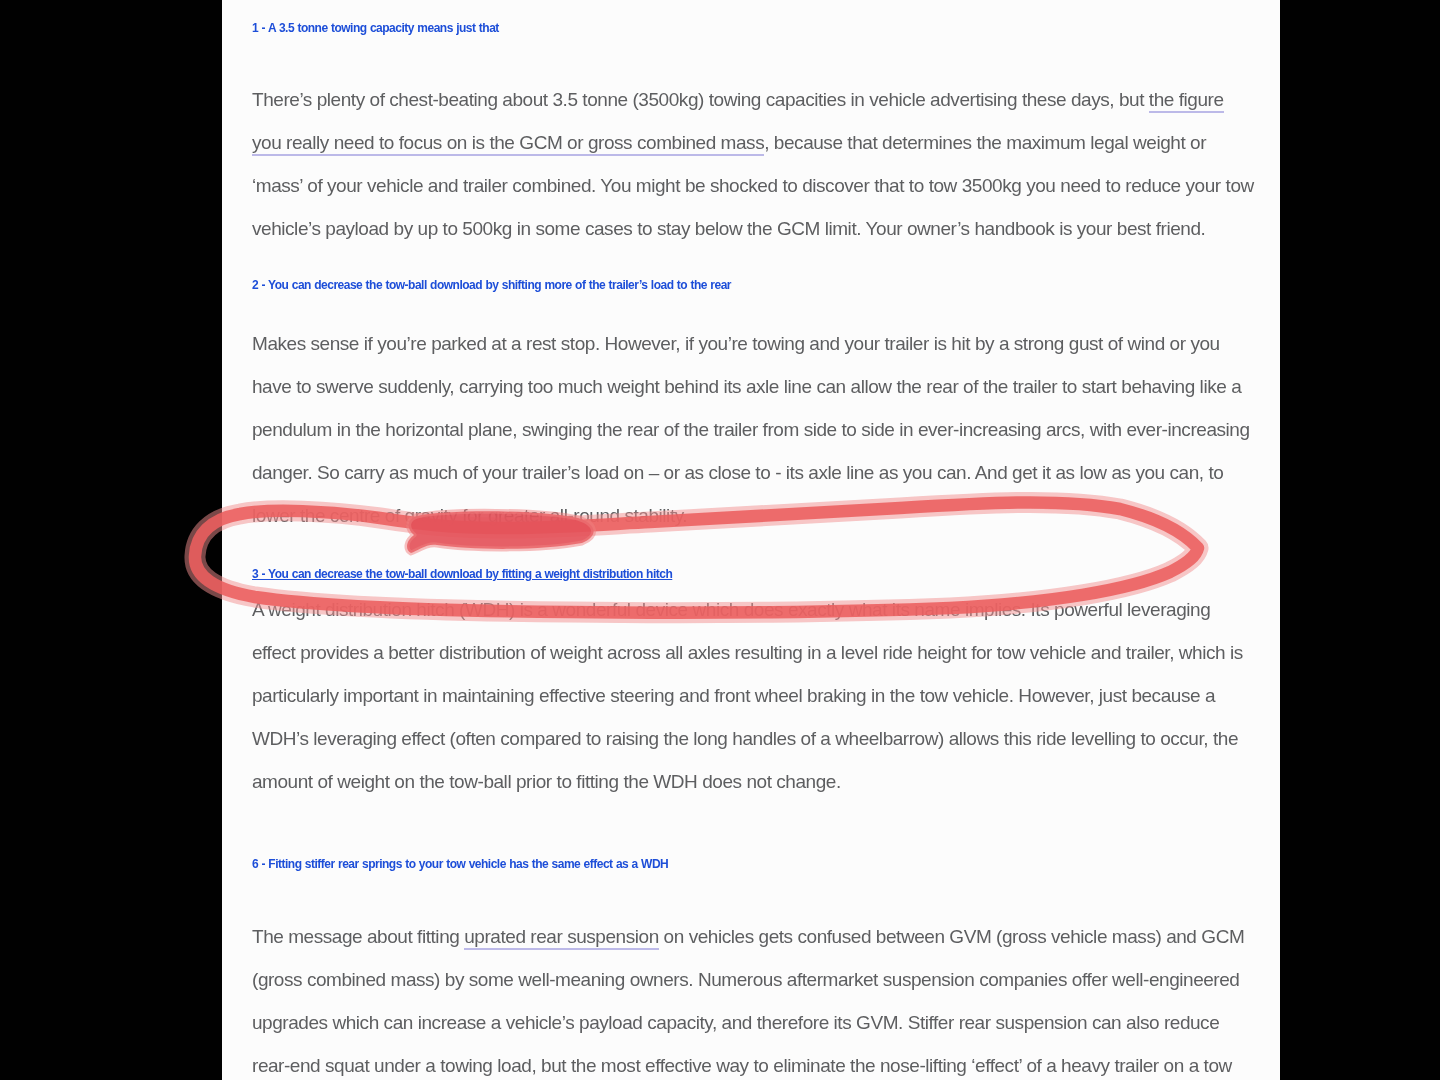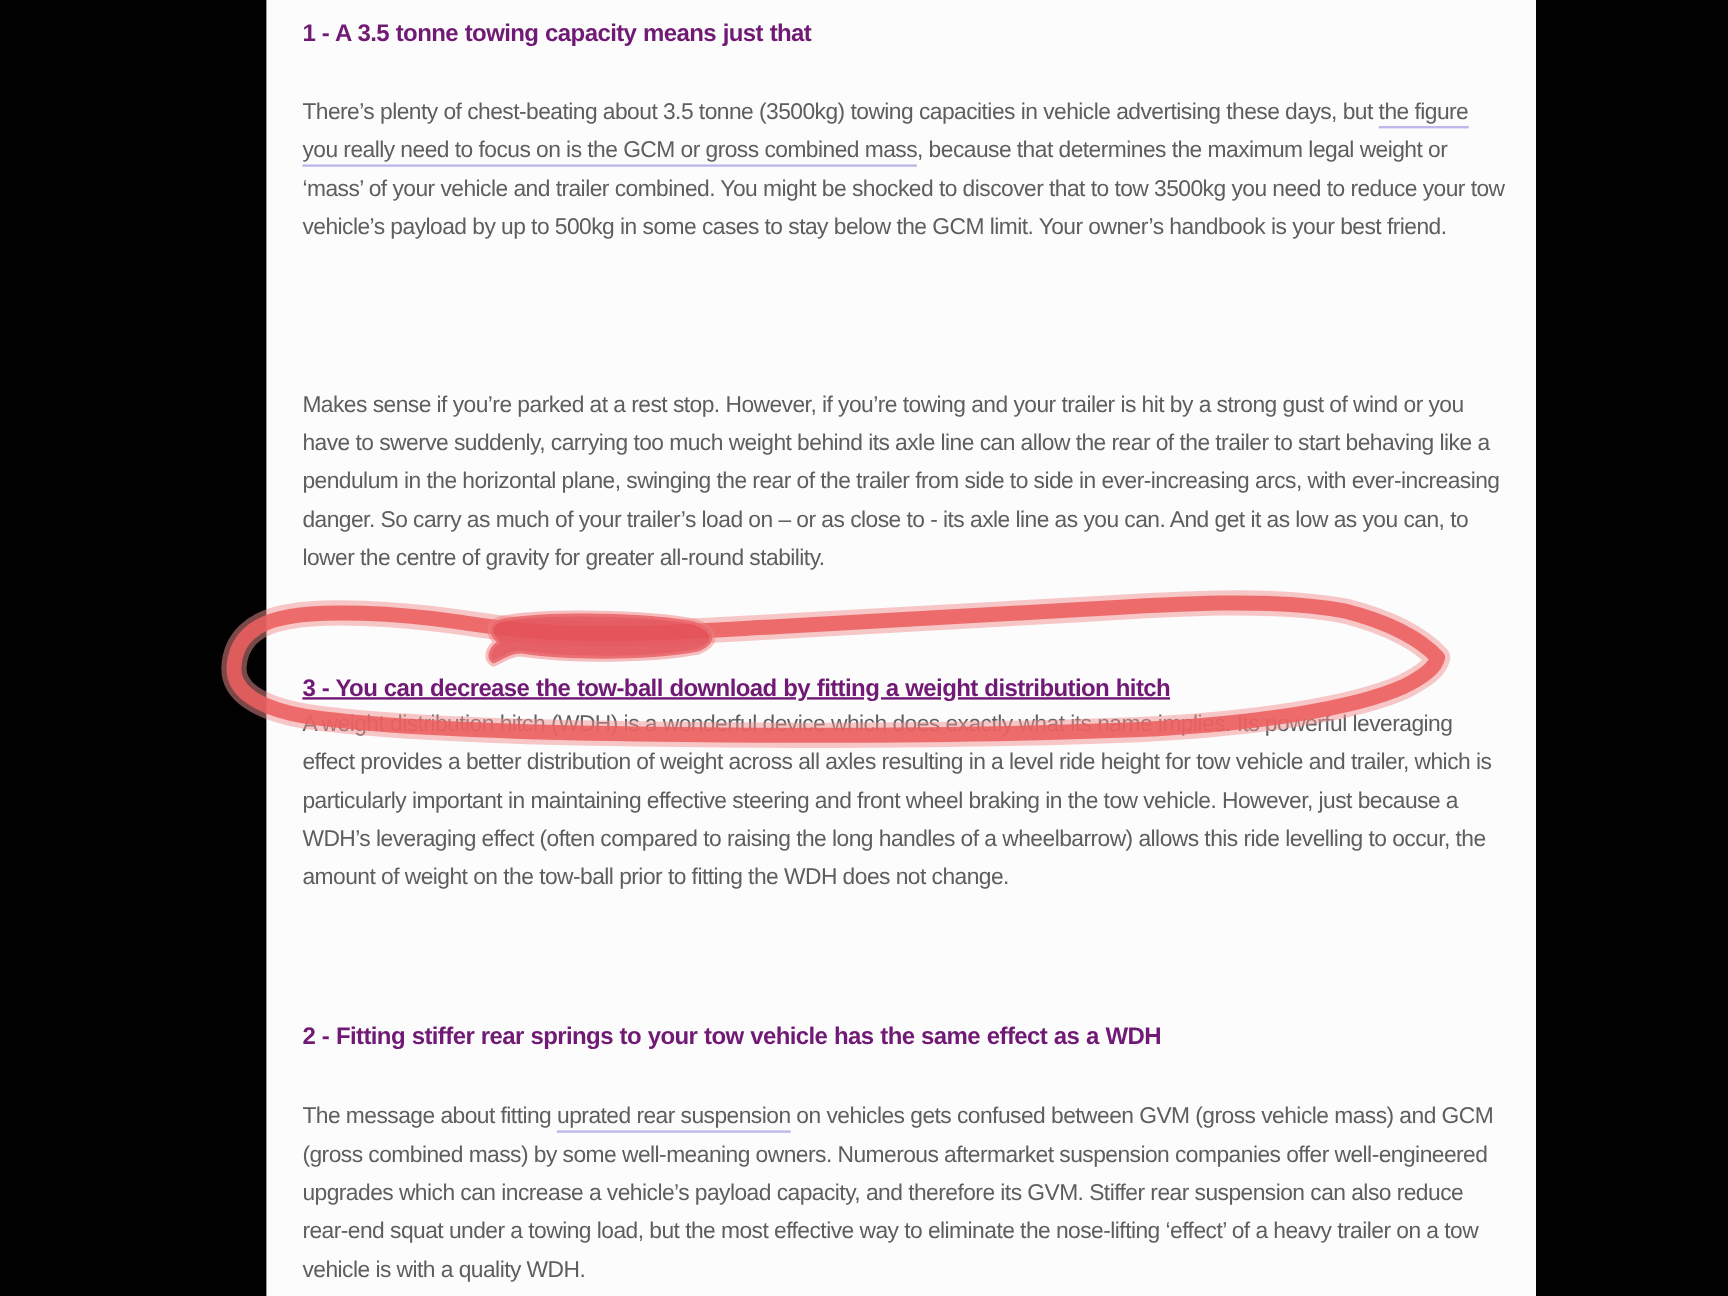--- a/index.html
+++ b/index.html
@@ -13,32 +13,32 @@
     position: absolute;
     left: 222px; top: 0;
     width: 1058px; height: 1080px;
     background: #fcfcfc;
   }
   .block {
     position: absolute;
     left: 30px; right: 26px;
   }
   h2.heading {
-    font-size: 20px;
+    font-size: 12px;
     font-weight: 700;
-    color: #701a75;
+    color: #1d4ed8;
     letter-spacing: -0.5px;
     line-height: 32px;
     word-spacing: 0.5px;
   }
   p.body-text {
     font-size: 19px;
     color: #5d5e60;
     letter-spacing: -0.45px;
-    line-height: 32px;
+    line-height: 43px;
   }
   p.body-text .link {
     color: #5d5e60;
     text-decoration: none;
     border-bottom: 2px solid #bcb9e8;
     padding-bottom: 1px;
     cursor: pointer;
   }
   .pos-h1 { top: 12px; }
   .pos-p1 { top: 78px; }
@@ -59,28 +59,29 @@
 </head>
 <body>
 
 <div class="sheet" style="position:absolute;">
   <div style="position:relative; width:100%; height:100%;">
 
     <h2 class="heading block pos-h1">1 - A 3.5 tonne towing capacity means just that</h2>
 
     <p class="body-text block pos-p1"><span>There’s plenty of chest-beating about 3.5 tonne (3500kg) towing capacities in vehicle advertising these days, but </span><span class="link">the figure you really need to focus on is the GCM or gross combined mass</span><span>, because that determines the maximum legal weight or ‘mass’ of your vehicle and trailer combined. You might be shocked to discover that to tow 3500kg you need to reduce your tow vehicle’s payload by up to 500kg in some cases to stay below the GCM limit. Your owner’s handbook is your best friend.</span></p>
 
+    <h2 class="heading block pos-h2">2 - You can decrease the tow-ball download by shifting more of the trailer’s load to the rear</h2>
 
     <p class="body-text block pos-p2"><span>Makes sense if you’re parked at a rest stop. However, if you’re towing and your trailer is hit by a strong gust of wind or you have to swerve suddenly, carrying too much weight behind its axle line can allow the rear of the trailer to start behaving like a pendulum in the horizontal plane, swinging the rear of the trailer from side to side in ever-increasing arcs, with ever-increasing danger. So carry as much of your trailer’s load on – or as close to - its axle line as you can. And get it as low as you can, to lower the centre of gravity for greater all-round stability.</span></p>
 
     <h2 class="heading block pos-h3">3 - You can decrease the tow-ball download by fitting a weight distribution hitch</h2>
 
     <p class="body-text block pos-p3"><span>A weight distribution hitch (WDH) is a wonderful device which does exactly what its name implies. Its powerful leveraging effect provides a better distribution of weight across all axles resulting in a level ride height for tow vehicle and trailer, which is particularly important in maintaining effective steering and front wheel braking in the tow vehicle. However, just because a WDH’s leveraging effect (often compared to raising the long handles of a wheelbarrow) allows this ride levelling to occur, the amount of weight on the tow-ball prior to fitting the WDH does not change.</span></p>
 
-    <h2 class="heading block pos-h4">2 - Fitting stiffer rear springs to your tow vehicle has the same effect as a WDH</h2>
+    <h2 class="heading block pos-h4">6 - Fitting stiffer rear springs to your tow vehicle has the same effect as a WDH</h2>
 
     <p class="body-text block pos-p4"><span>The message about fitting </span><span class="link">uprated rear suspension</span><span> on vehicles gets confused between GVM (gross vehicle mass) and GCM (gross combined mass) by some well-meaning owners. Numerous aftermarket suspension companies offer well-engineered upgrades which can increase a vehicle’s payload capacity, and therefore its GVM. Stiffer rear suspension can also reduce rear-end squat under a towing load, but the most effective way to eliminate the nose-lifting ‘effect’ of a heavy trailer on a tow vehicle is with a quality WDH.</span></p>
 
   </div>
 </div>
 
 <svg class="annotation-layer" viewBox="0 0 1440 1080" xmlns="http://www.w3.org/2000/svg">
 
   <path d="M 1198 548
            C 1185 534, 1160 519, 1120 509

